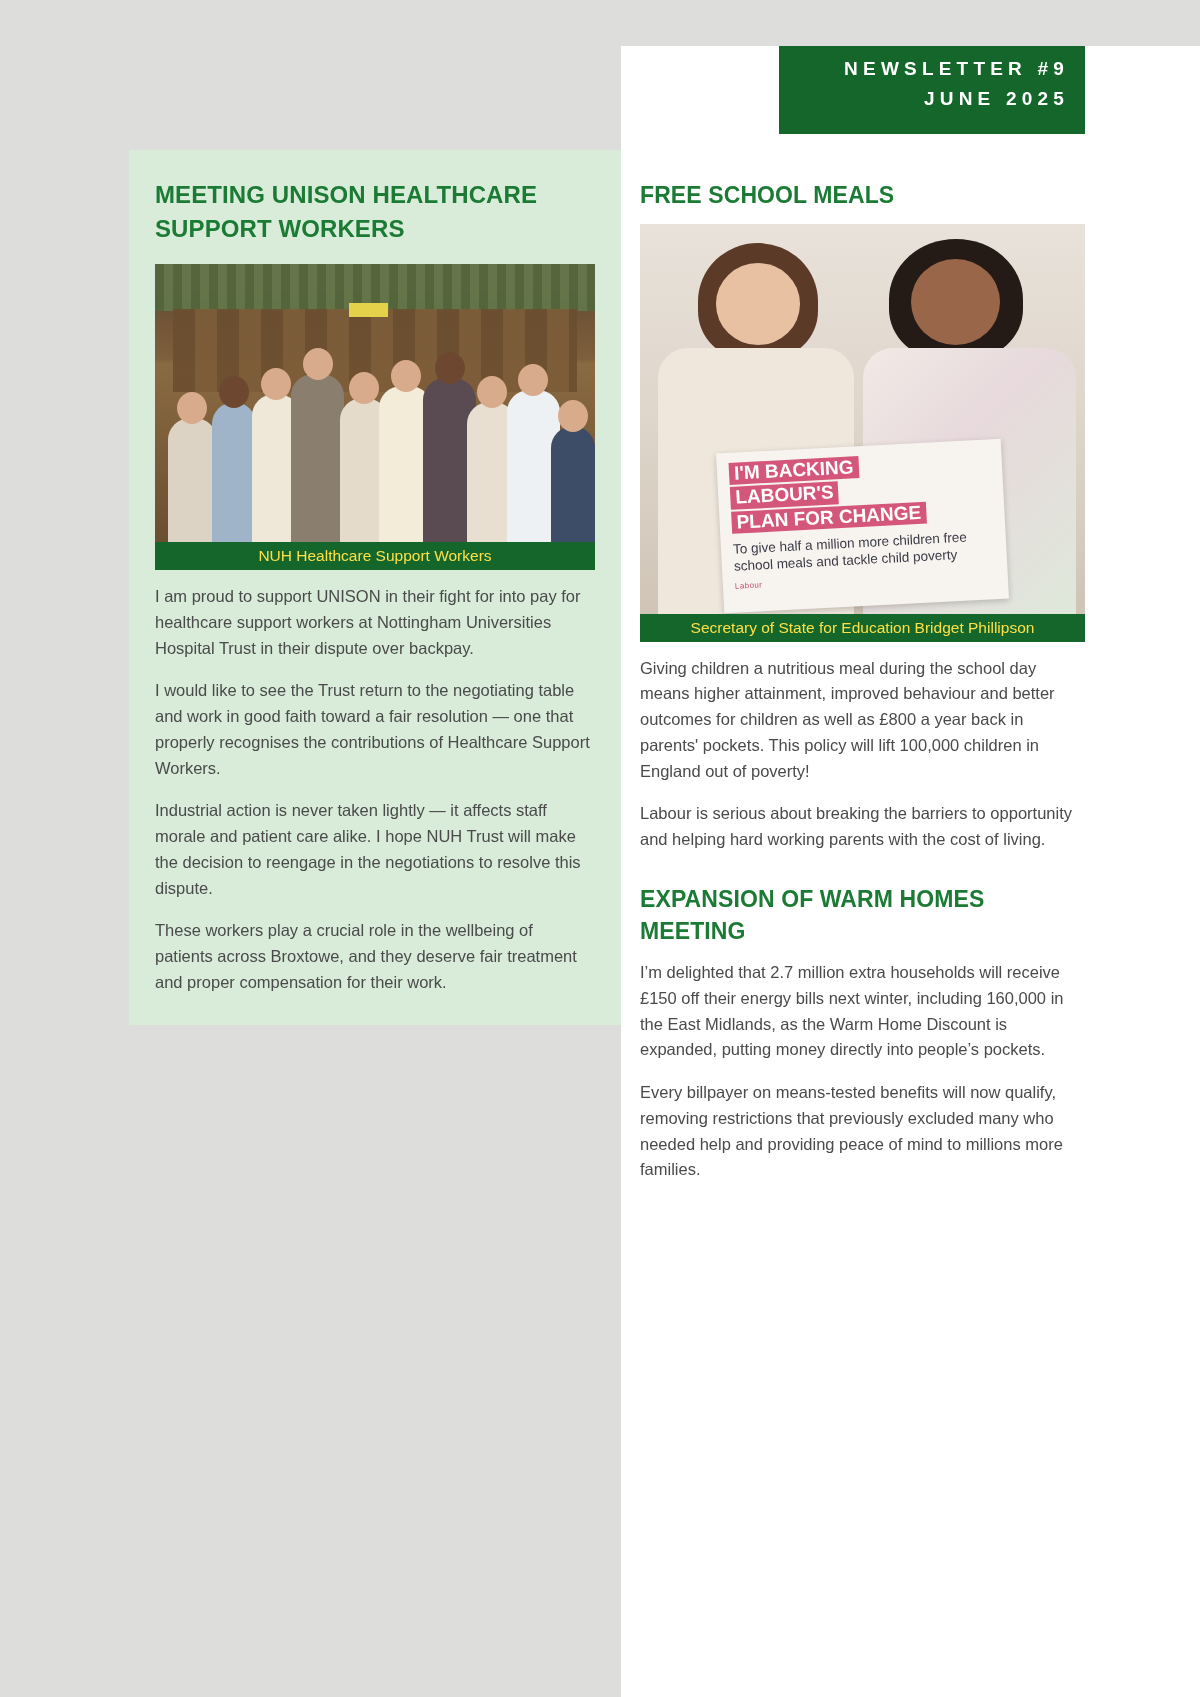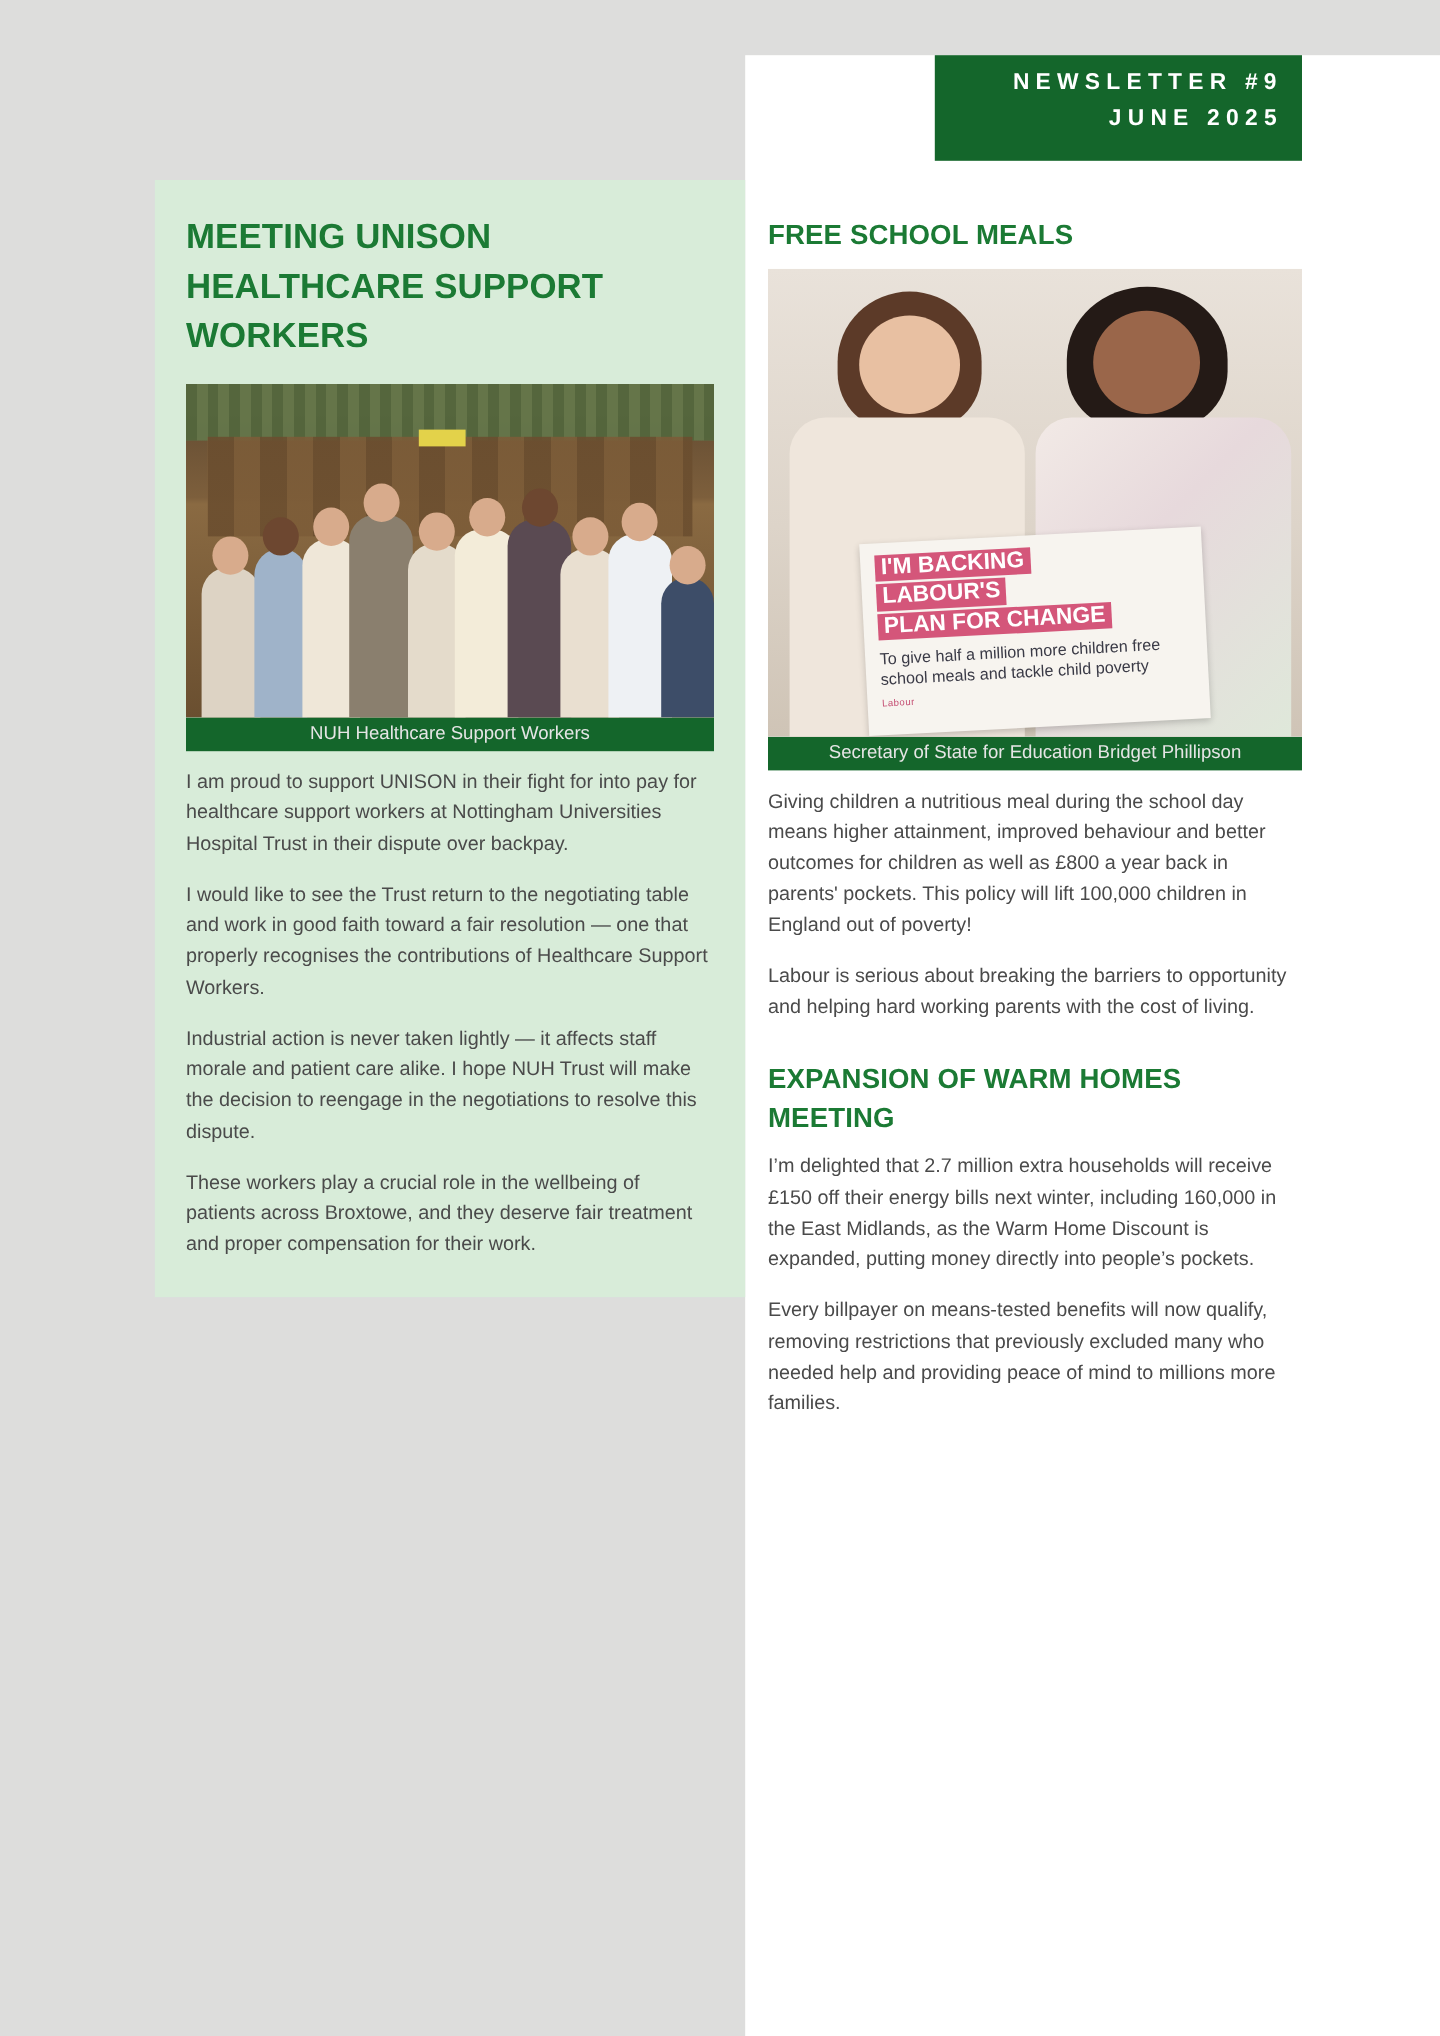--- a/index.html
+++ b/index.html
@@ -60,41 +60,41 @@
     position: absolute;
     left: 129px;
     top: 104px;
     width: 492px;
     background: #d8ecd9;
     padding: 28px 26px 30px 26px;
   }
 
   .col-heading {
     color: #1b7a34;
-    font-size: 29px;
+    font-size: 24px;
     font-weight: bold;
     line-height: 1.42;
     letter-spacing: 0.1px;
     margin-bottom: 18px;
   }
 
   .figure { margin-bottom: 14px; }
 
   .photo {
     width: 100%;
     display: block;
     position: relative;
     overflow: hidden;
   }
   .photo-left { height: 278px; }
   .photo-right { height: 390px; }
 
   .caption-bar {
     background: #14662b;
-    color: #e5e5e5;
+    color: #fde047;
     font-size: 15.5px;
     line-height: 28px;
     height: 28px;
     text-align: center;
     overflow: hidden;
     white-space: nowrap;
   }
 
   .body-text {
     color: #4a4a4a;

